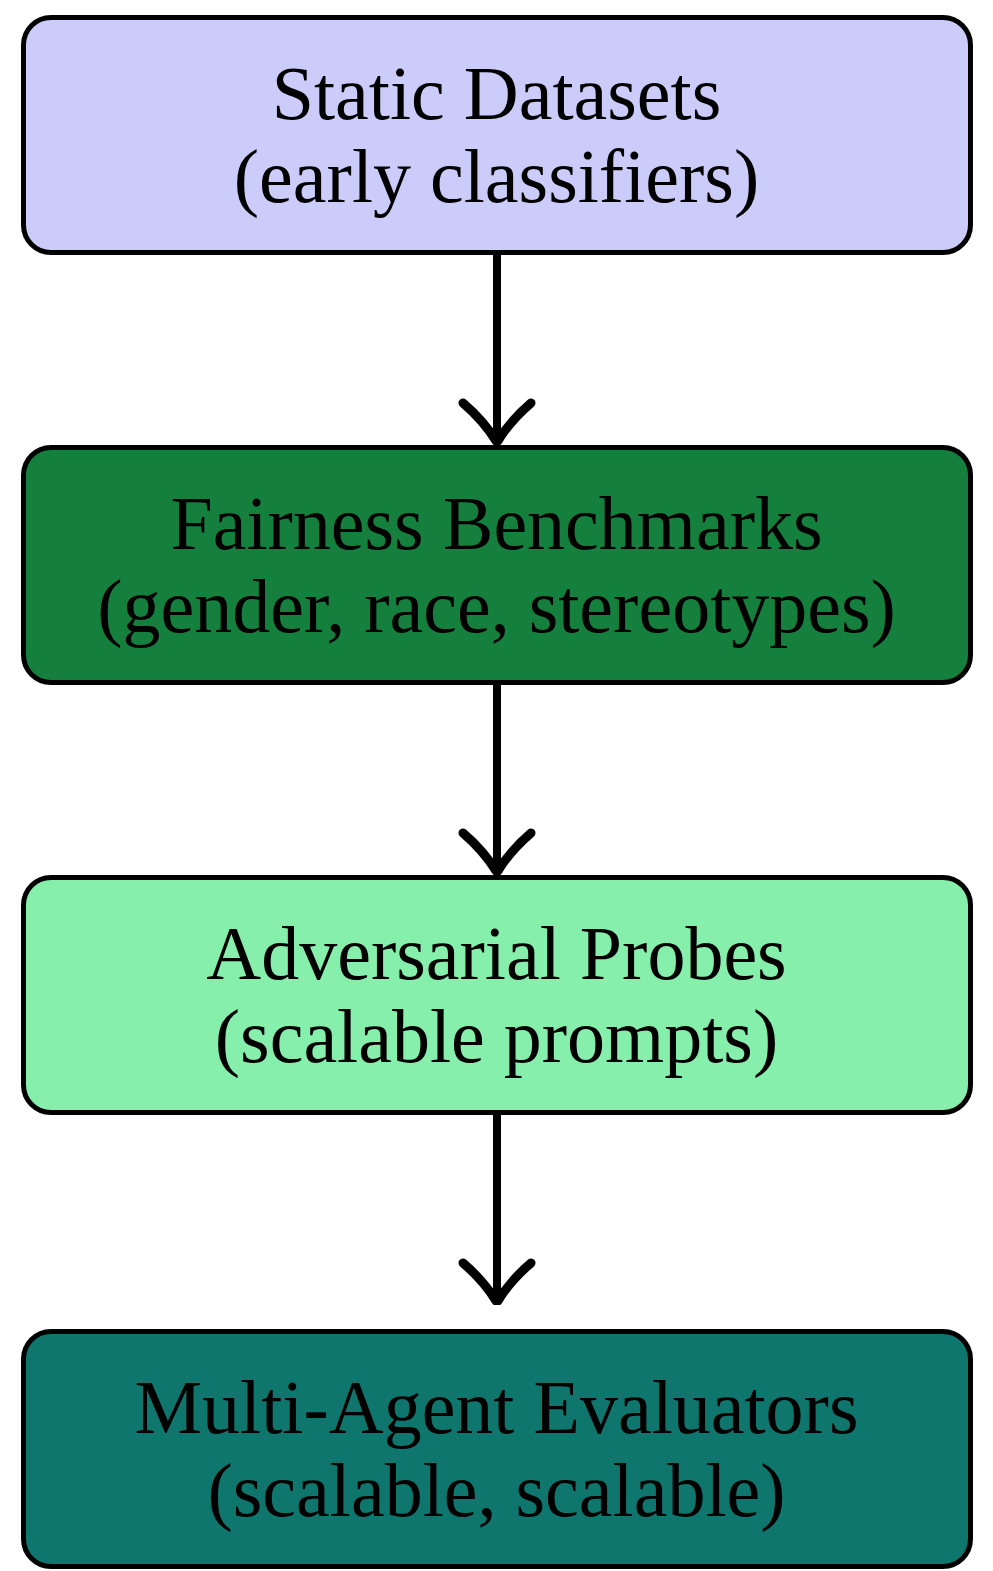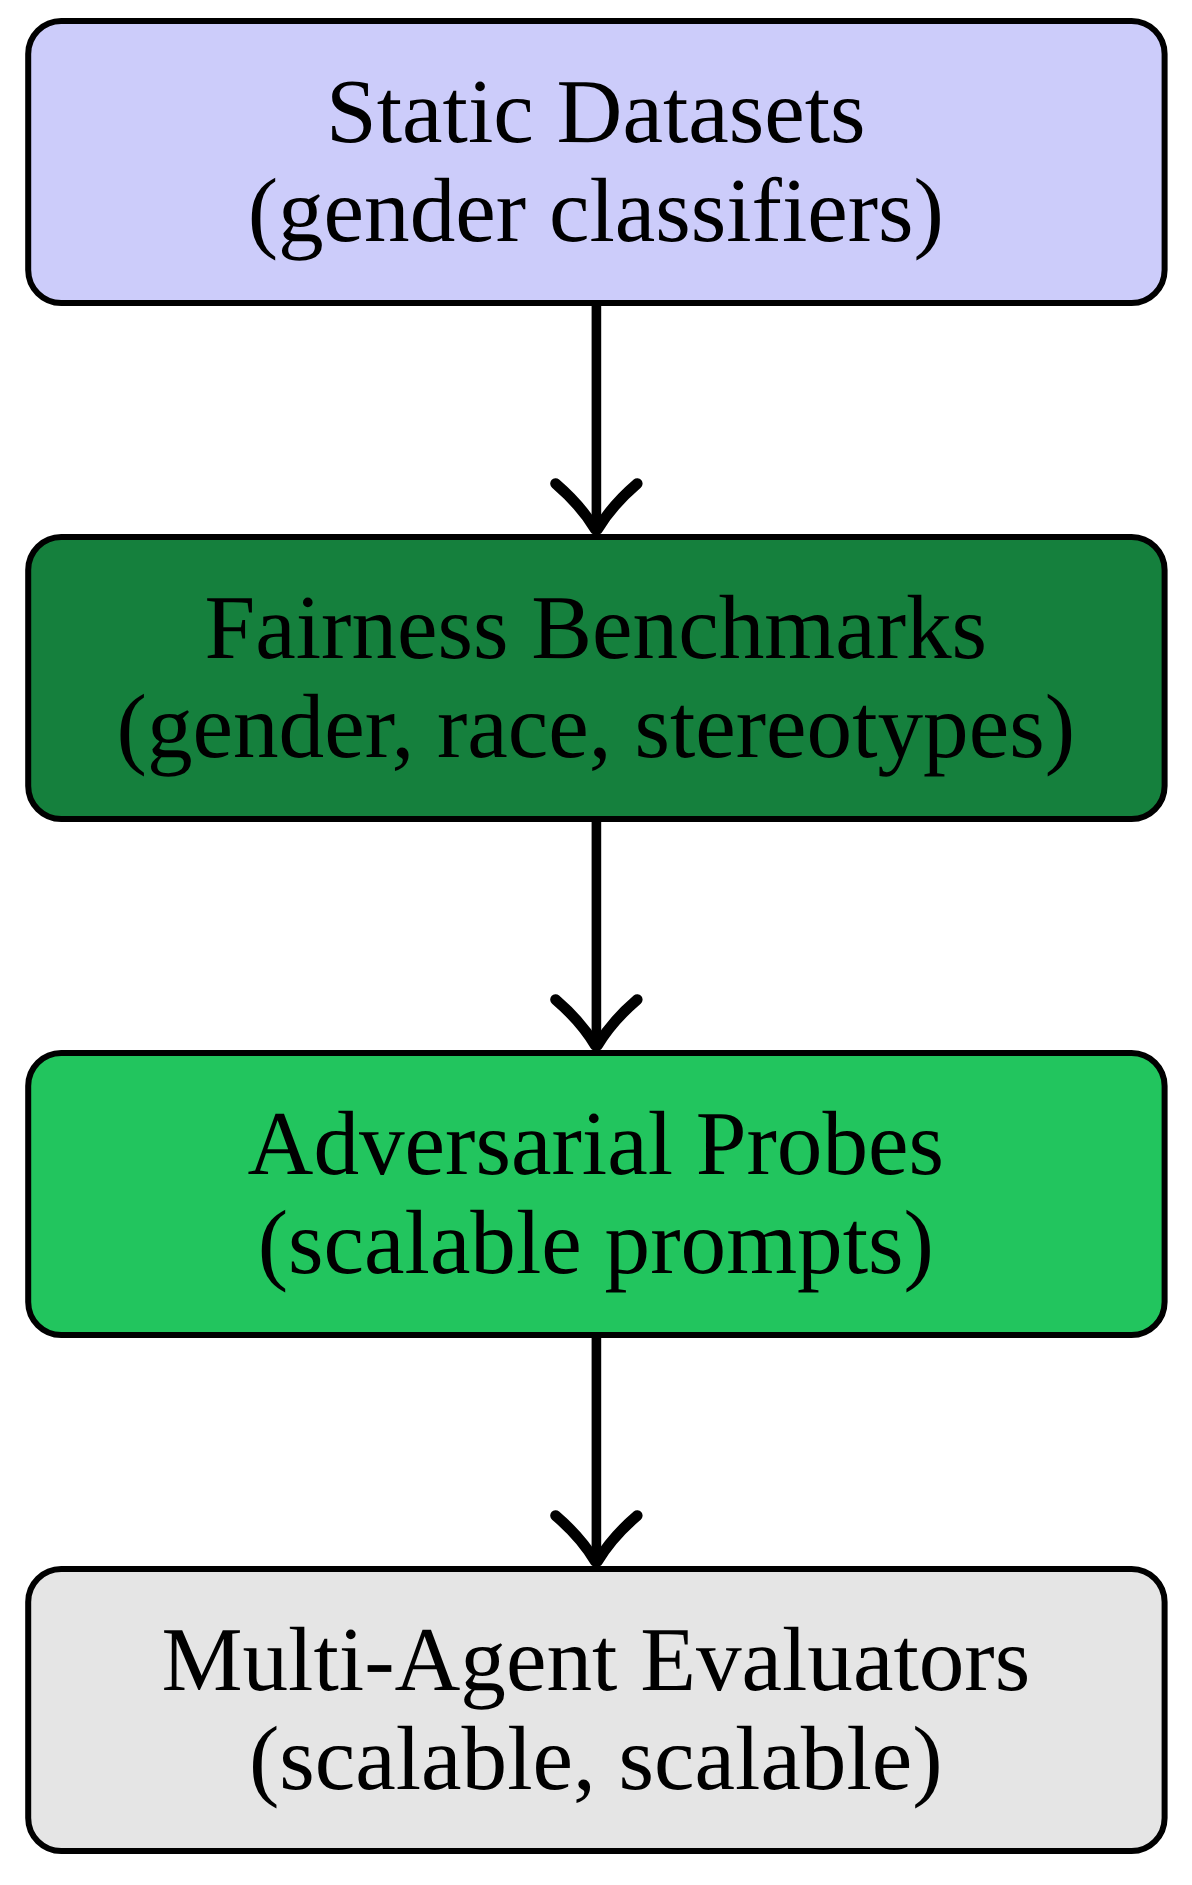--- a/index.html
+++ b/index.html
@@ -52,49 +52,49 @@
   .edge .shaft { stroke-width: 8; }
   .edge .barb  { stroke-width: 9; stroke-linecap: round; }
 </style>
 </head>
 <body>
 
 <div class="canvas">
 
   <div class="node" style="background-color: rgb(204, 204, 250);">
     <div class="title">Static Datasets</div>
-    <div class="subtitle">(gender classifiers)</div>
+    <div class="subtitle">(early classifiers)</div>
   </div>
 
   <svg class="edge" width="120" height="190" viewBox="0 0 120 190">
     <path class="shaft" d="M60 0 L60 184"></path>
     <path class="barb" d="M26 148 Q47 166 59 186"></path>
     <path class="barb" d="M94 148 Q73 166 61 186"></path>
   </svg>
 
   <div class="node" style="background-color: #15803d;">
     <div class="title">Fairness Benchmarks</div>
     <div class="subtitle">(gender, race, stereotypes)</div>
   </div>
 
   <svg class="edge" width="120" height="190" viewBox="0 0 120 190">
     <path class="shaft" d="M60 0 L60 184"></path>
     <path class="barb" d="M26 148 Q47 166 59 186"></path>
     <path class="barb" d="M94 148 Q73 166 61 186"></path>
   </svg>
 
-  <div class="node" style="background-color: #22c55e;">
+  <div class="node" style="background-color: #86efac;">
     <div class="title">Adversarial Probes</div>
     <div class="subtitle">(scalable prompts)</div>
   </div>
 
   <svg class="edge" width="120" height="190" viewBox="0 0 120 190">
     <path class="shaft" d="M60 0 L60 184"></path>
     <path class="barb" d="M26 148 Q47 166 59 186"></path>
     <path class="barb" d="M94 148 Q73 166 61 186"></path>
   </svg>
 
-  <div class="node" style="background-color: #e5e5e5;">
+  <div class="node" style="background-color: #0f766e; margin-top: 24px;">
     <div class="title">Multi-Agent Evaluators</div>
     <div class="subtitle">(scalable, scalable)</div>
   </div>
 
 </div>
 
 </body></html>

